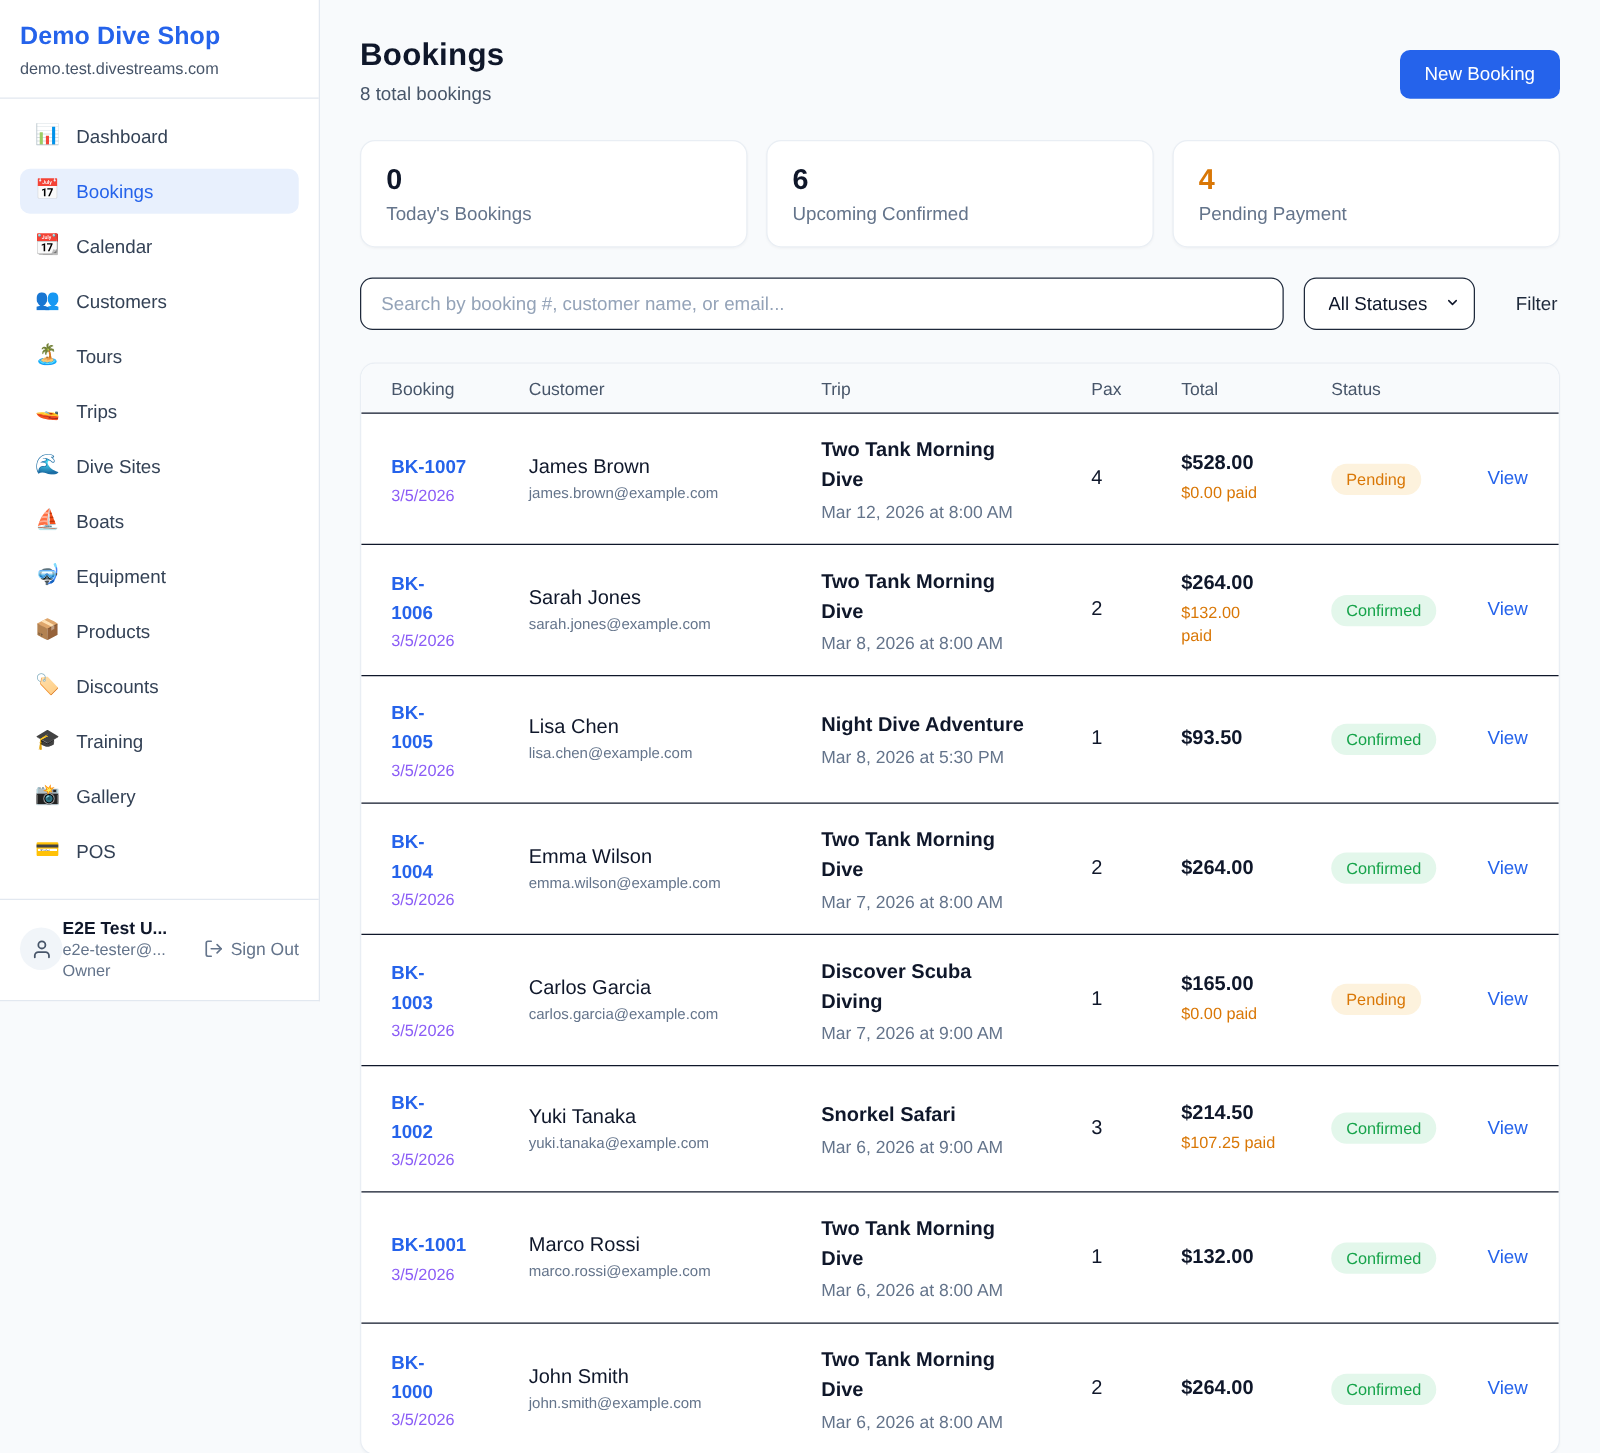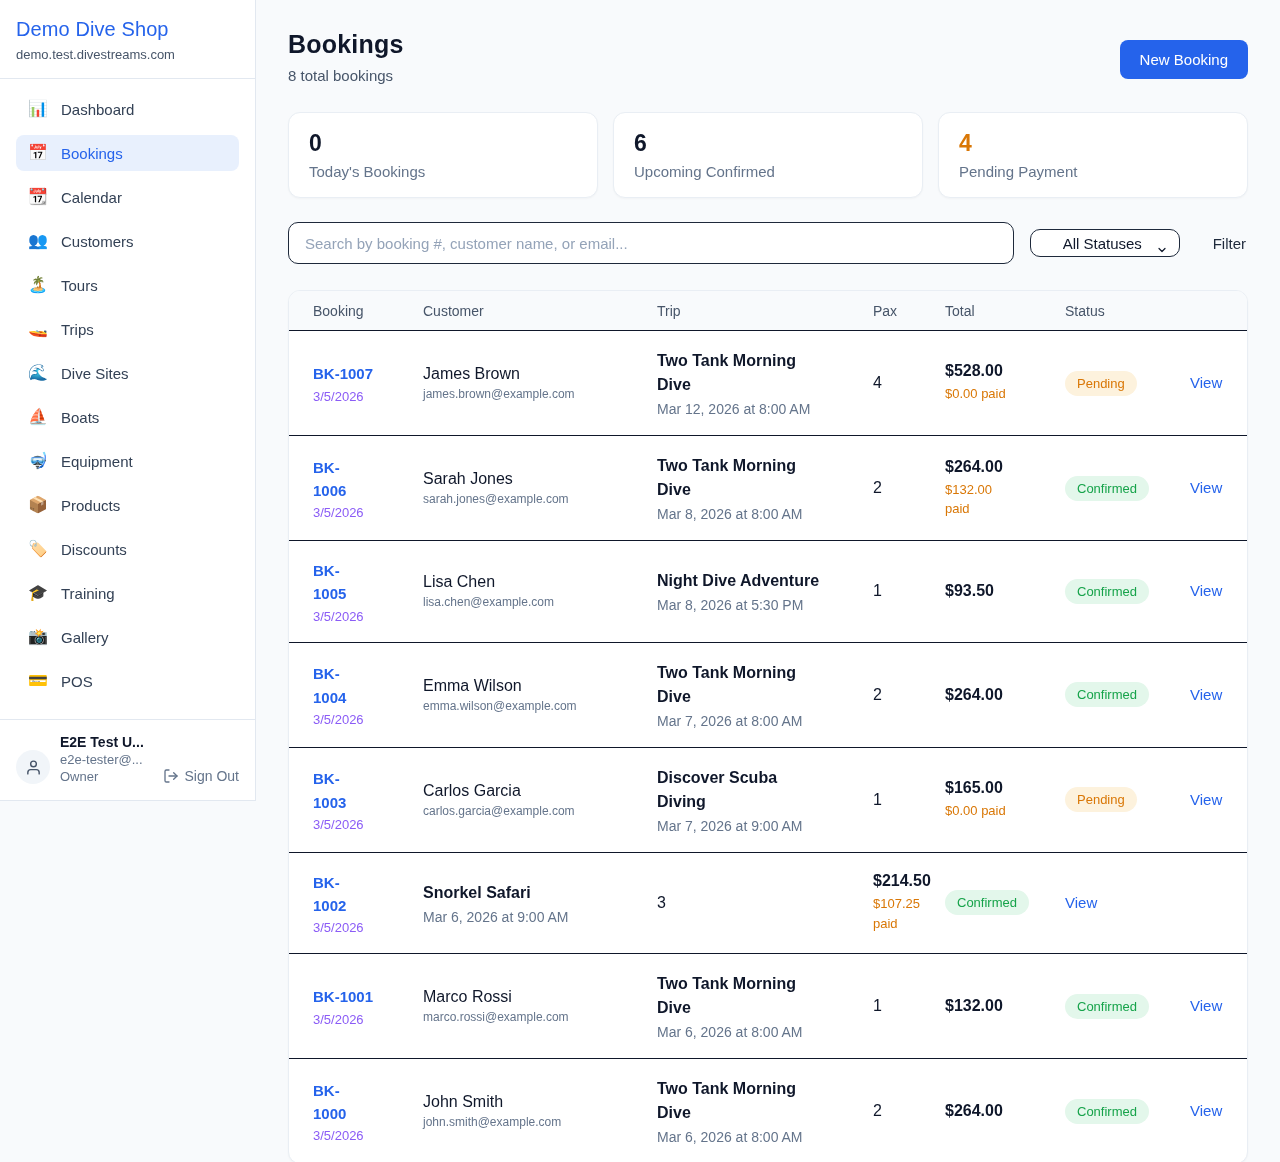--- a/index.html
+++ b/index.html
@@ -10,33 +10,33 @@
     color:#0f172a;
   }
   .app { display:flex; align-items:flex-start; min-height:1162px; background:#f8fafc; }
 
   
   .sidebar {
     width:256px; flex:0 0 256px; background:#ffffff;
     border-right:1px solid #e2e8f0; border-bottom:1px solid #e2e8f0;
   }
   .brand { padding:18px 16px 16px 16px; border-bottom:1px solid #e2e8f0; }
-  .brand-title { color:#2563eb; font-size:20px; font-weight:400; letter-spacing:.1px; }
+  .brand-title { color:#2563eb; font-size:20px; font-weight:700; letter-spacing:.1px; }
   .brand-domain { margin-top:6px; font-size:13px; color:#475569; }
   .nav { padding:12px 16px 8px 16px; }
   .nav-item {
     display:flex; align-items:center; gap:13px; height:36px; padding:0 12px;
     border-radius:8px; margin-bottom:8px; text-decoration:none;
     font-size:15px; color:#334155; cursor:pointer;
   }
   .nav-item.active { background:#e8f0fd; color:#2563eb; font-weight:500; }
   .nav-icon { width:20px; font-size:16px; line-height:1; text-align:center; }
   .user-box {
     border-top:1px solid #e2e8f0; margin-top:4px; padding:14px 16px 16px 16px;
-    display:flex; align-items:flex-end; gap:10px;
+    display:flex; align-items:center; 
   }
   .avatar {
     width:34px; height:34px; border-radius:50%; background:#f1f5f9;
     display:flex; align-items:center; justify-content:center; flex:0 0 34px;
     color:#475569;
   }
   .user-meta { flex:1; min-width:0; }
   .user-name { font-size:14px; font-weight:700; color:#0f172a; }
   .user-email { font-size:13px; color:#64748b; margin-top:2px; }
   .user-role { font-size:13px; color:#64748b; margin-top:2px; }
@@ -66,22 +66,22 @@
 
   .controls { display:flex; align-items:center; margin-top:24px; }
   .search-input {
     flex:1; height:42px; border:1px solid #1e293b; border-radius:10px;
     background:#ffffff; padding:16px 16px; font-family:inherit; font-size:15px; color:#0f172a;
   }
   .search-input::placeholder { color:#94a3b8; }
   .select-wrap { position:relative; margin-left:16px; }
   .status-select {
     -webkit-appearance:none; appearance:none;
-    height:28px; border:1px solid #1e293b; border-radius:10px; background:#ffffff;
-    padding:0 36px 0 32px; font-family:inherit; font-size:15px; color:#0f172a; cursor:pointer;
+    height:42px; border:1px solid #1e293b; border-radius:10px; background:#ffffff;
+    padding:0 36px 0 19px; font-family:inherit; font-size:15px; color:#0f172a; cursor:pointer;
   }
   .select-chevron { position:absolute; right:12px; top:13px; pointer-events:none; color:#0f172a; }
   .filter-btn {
     background:none; border:none; font-family:inherit; font-size:15px; color:#1e293b;
     margin-left:33px; margin-right:2px; cursor:pointer;
   }
 
   
   .table-card {
     margin-top:26px; background:#ffffff; border:1px solid #e9eef4; border-radius:12px;
@@ -411,20 +411,24 @@
       <a class="view-link">View</a>
     </div>
   </div>
 
   <div class="trow">
     <div class="cell c-booking">
       <a class="bk-link">BK-
 1002</a>
       <div class="bk-date">3/5/2026</div>
     </div>
+    <div class="cell c-customer">
+      <div class="cust-name">Yuki Tanaka</div>
+      <div class="cust-email">yuki.tanaka@example.com</div>
+    </div>
     <div class="cell c-trip">
       <div class="trip-name">Snorkel Safari</div>
       <div class="trip-time">Mar 6, 2026 at 9:00 AM</div>
     </div>
     <div class="cell c-pax">3</div>
     <div class="cell c-total">
       <div class="total-amount">$214.50</div>
       <div class="total-paid">$107.25 paid</div>
     </div>
     <div class="cell c-status">

